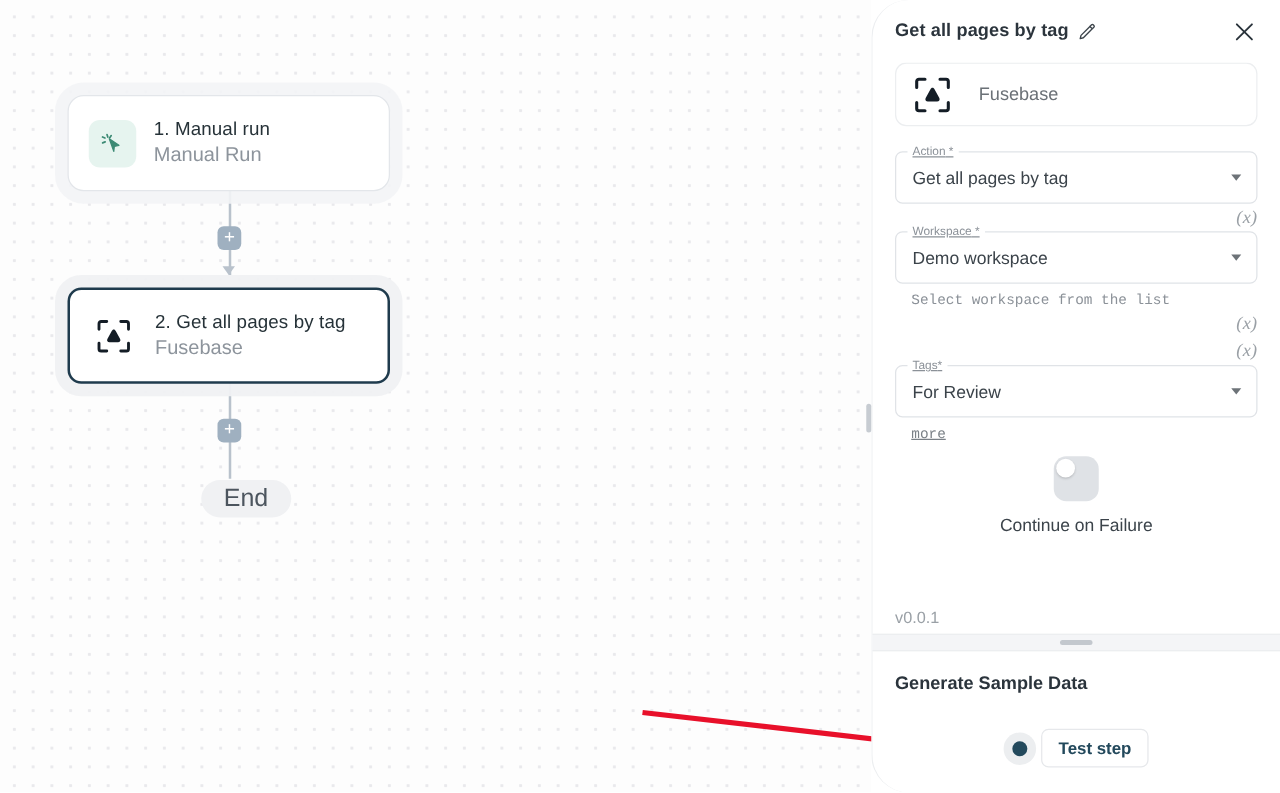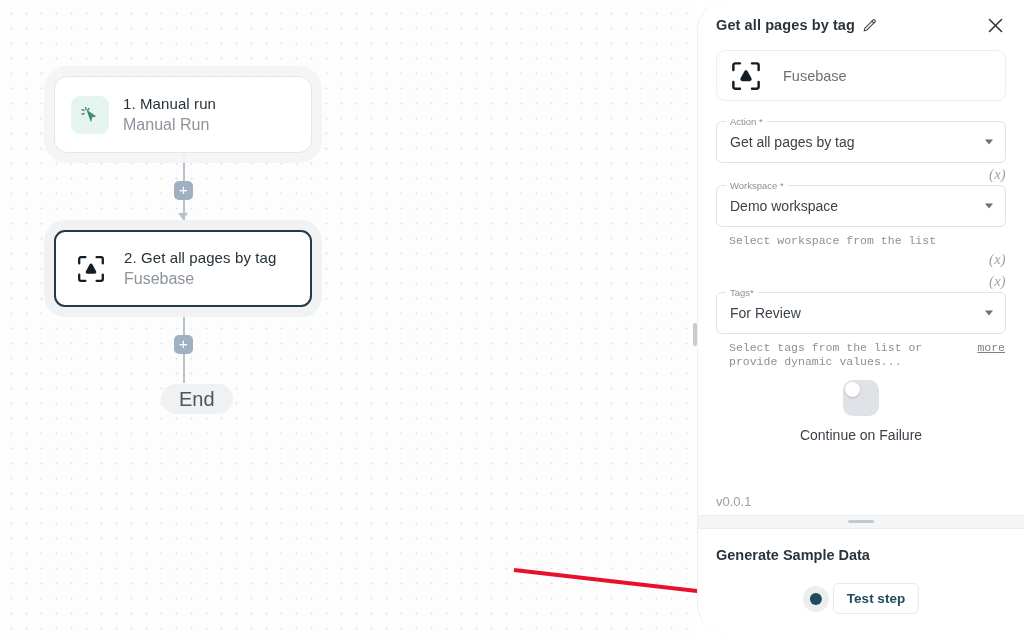--- a/index.html
+++ b/index.html
@@ -160,20 +160,21 @@
     background: #fff;
   }
   .field-legend {
     position: absolute; left: 9px; top: -6px;
     background: #fff;
     padding: 0 4px;
     font-size: 9.5px;
     color: #8b9198;
     line-height: 11px;
     white-space: nowrap;
+    text-decoration: underline;
   }
   .field-legend .req { color: #8b9198; }
   .field-value {
     font-size: 14px; color: #3b434a;
     white-space: nowrap; overflow: hidden; text-overflow: ellipsis;
   }
   .caret {
     position: absolute; right: 12px; top: 50%;
     transform: translateY(-50%);
     width: 0; height: 0;
@@ -404,21 +405,20 @@
         <span class="fx">(x)</span>
       </div>
 
       <div class="field">
         <div class="field-wrap">
           <span class="field-legend"><span>Tags</span><span class="req">*</span></span>
           <span class="field-value">For Review</span>
           <span class="caret"></span>
         </div>
         <div class="helper-row">
-          <span class="helper">Select tags from the list or provide dynamic values...</span>
           <span class="helper-more">more</span>
         </div>
       </div>
 
       <div class="spacer-sm"></div>
 
       <div class="toggle-row">
         <span class="toggle">
           <span class="knob"></span>
         </span>

